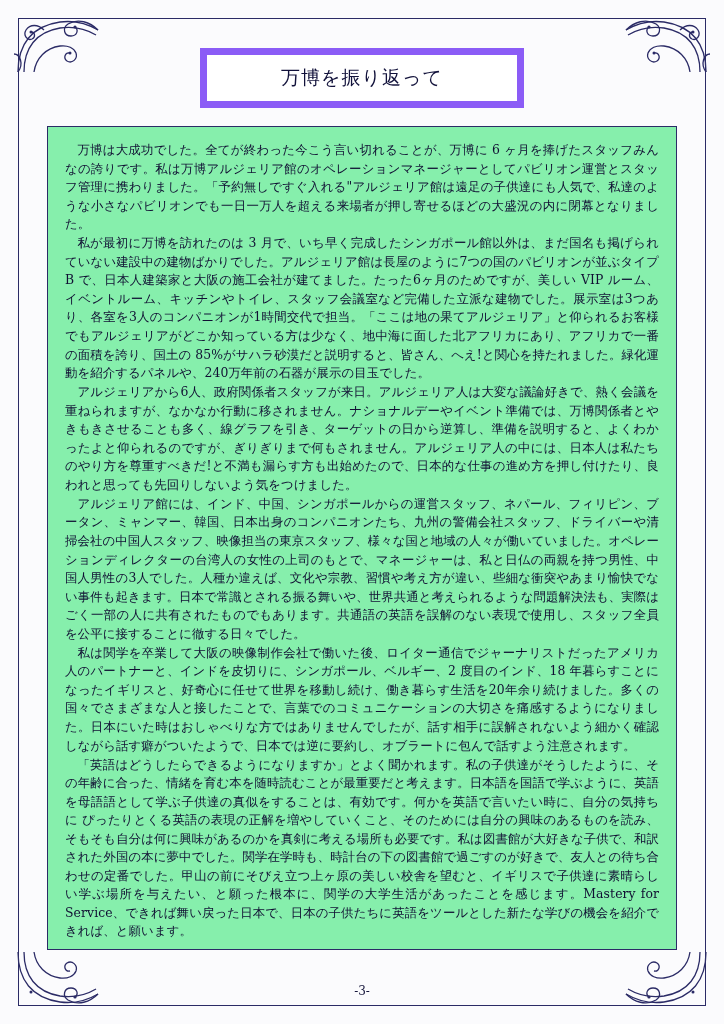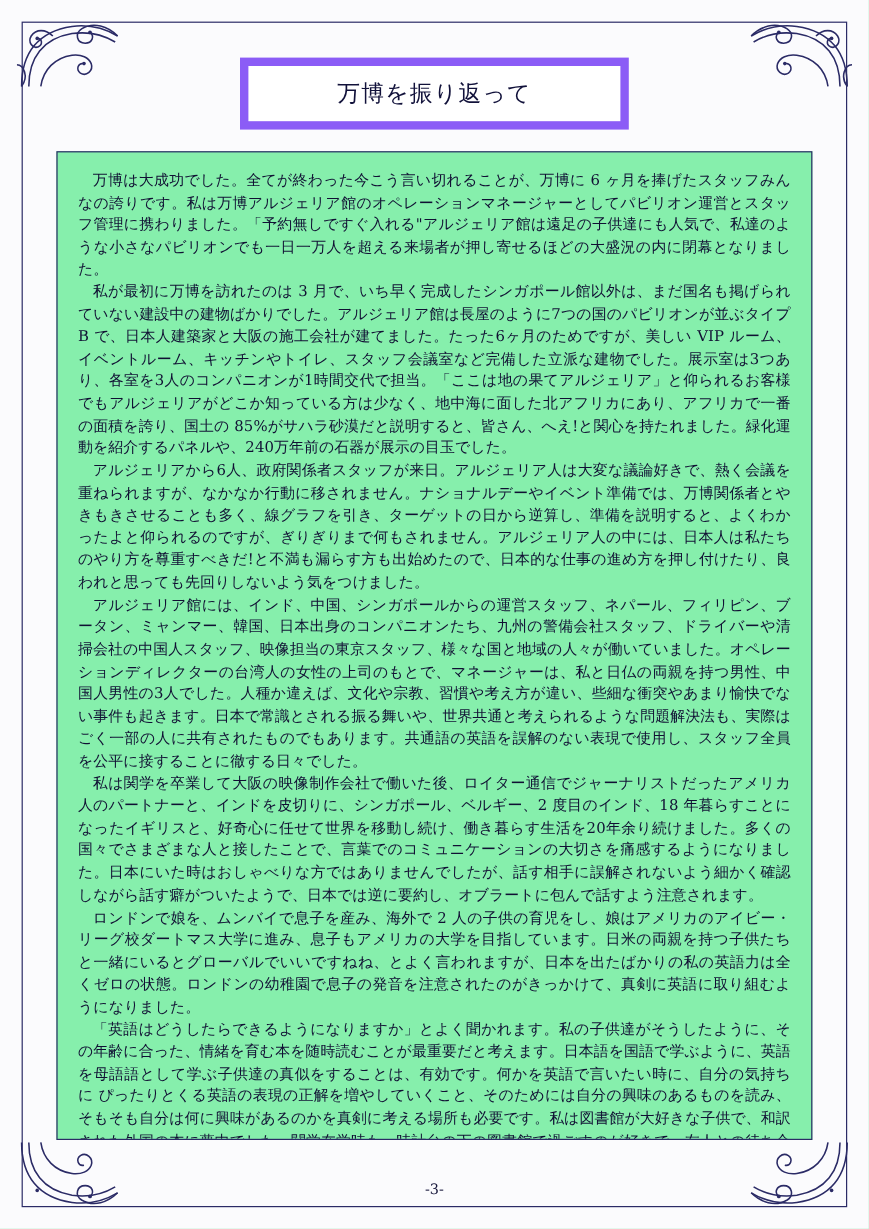--- a/index.html
+++ b/index.html
@@ -153,17 +153,16 @@
 <div class="title-box">
   <div class="title-text">万博を振り返って</div>
 </div>
 
 <div class="content-box">
   <p class="para">万博は大成功でした。全てが終わった今こう言い切れることが、万博に 6 ヶ月を捧げたスタッフみんなの誇りです。私は万博アルジェリア館のオペレーションマネージャーとしてパビリオン運営とスタッフ管理に携わりました。「予約無しですぐ入れる"アルジェリア館は遠足の子供達にも人気で、私達のような小さなパビリオンでも一日一万人を超える来場者が押し寄せるほどの大盛況の内に閉幕となりました。</p>
   <p class="para">私が最初に万博を訪れたのは 3 月で、いち早く完成したシンガポール館以外は、まだ国名も掲げられていない建設中の建物ばかりでした。アルジェリア館は長屋のように7つの国のパビリオンが並ぶタイプ B で、日本人建築家と大阪の施工会社が建てました。たった6ヶ月のためですが、美しい VIP ルーム、イベントルーム、キッチンやトイレ、スタッフ会議室など完備した立派な建物でした。展示室は3つあり、各室を3人のコンパニオンが1時間交代で担当。「ここは地の果てアルジェリア」と仰られるお客様でもアルジェリアがどこか知っている方は少なく、地中海に面した北アフリカにあり、アフリカで一番の面積を誇り、国土の 85%がサハラ砂漠だと説明すると、皆さん、へえ!と関心を持たれました。緑化運動を紹介するパネルや、240万年前の石器が展示の目玉でした。</p>
   <p class="para">アルジェリアから6人、政府関係者スタッフが来日。アルジェリア人は大変な議論好きで、熱く会議を重ねられますが、なかなか行動に移されません。ナショナルデーやイベント準備では、万博関係者とやきもきさせることも多く、線グラフを引き、ターゲットの日から逆算し、準備を説明すると、よくわかったよと仰られるのですが、ぎりぎりまで何もされません。アルジェリア人の中には、日本人は私たちのやり方を尊重すべきだ!と不満も漏らす方も出始めたので、日本的な仕事の進め方を押し付けたり、良われと思っても先回りしないよう気をつけました。</p>
   <p class="para">アルジェリア館には、インド、中国、シンガポールからの運営スタッフ、ネパール、フィリピン、ブータン、ミャンマー、韓国、日本出身のコンパニオンたち、九州の警備会社スタッフ、ドライバーや清掃会社の中国人スタッフ、映像担当の東京スタッフ、様々な国と地域の人々が働いていました。オペレーションディレクターの台湾人の女性の上司のもとで、マネージャーは、私と日仏の両親を持つ男性、中国人男性の3人でした。人種か違えば、文化や宗教、習慣や考え方が違い、些細な衝突やあまり愉快でない事件も起きます。日本で常識とされる振る舞いや、世界共通と考えられるような問題解決法も、実際はごく一部の人に共有されたものでもあります。共通語の英語を誤解のない表現で使用し、スタッフ全員を公平に接することに徹する日々でした。</p>
   <p class="para">私は関学を卒業して大阪の映像制作会社で働いた後、ロイター通信でジャーナリストだったアメリカ人のパートナーと、インドを皮切りに、シンガポール、ベルギー、2 度目のインド、18 年暮らすことになったイギリスと、好奇心に任せて世界を移動し続け、働き暮らす生活を20年余り続けました。多くの国々でさまざまな人と接したことで、言葉でのコミュニケーションの大切さを痛感するようになりました。日本にいた時はおしゃべりな方ではありませんでしたが、話す相手に誤解されないよう細かく確認しながら話す癖がついたようで、日本では逆に要約し、オブラートに包んで話すよう注意されます。</p>
-  <p class="para">ロンドンで娘を、ムンバイで息子を産み、海外で 2 人の子供の育児をし、娘はアメリカのアイビー・リーグ校ダートマス大学に進み、息子もアメリカの大学を目指しています。日米の両親を持つ子供たちと一緒にいるとグローバルでいいですねね、とよく言われますが、日本を出たばかりの私の英語力は全くゼロの状態。ロンドンの幼稚園で息子の発音を注意されたのがきっかけて、真剣に英語に取り組むようになりました。</p>
   <p class="para">「英語はどうしたらできるようになりますか」とよく聞かれます。私の子供達がそうしたように、その年齢に合った、情緒を育む本を随時読むことが最重要だと考えます。日本語を国語で学ぶように、英語を母語語として学ぶ子供達の真似をすることは、有効です。何かを英語で言いたい時に、自分の気持ちに ぴったりとくる英語の表現の正解を増やしていくこと、そのためには自分の興味のあるものを読み、そもそも自分は何に興味があるのかを真剣に考える場所も必要です。私は図書館が大好きな子供で、和訳された外国の本に夢中でした。関学在学時も、時計台の下の図書館で過ごすのが好きで、友人との待ち合わせの定番でした。甲山の前にそびえ立つ上ヶ原の美しい校舎を望むと、イギリスで子供達に素晴らしい学ぶ場所を与えたい、と願った根本に、関学の大学生活があったことを感じます。Mastery for Service、できれば舞い戻った日本で、日本の子供たちに英語をツールとした新たな学びの機会を紹介できれば、と願います。</p>
 </div>
 
 <div class="page-number">-3-</div>
 
 </body></html>

